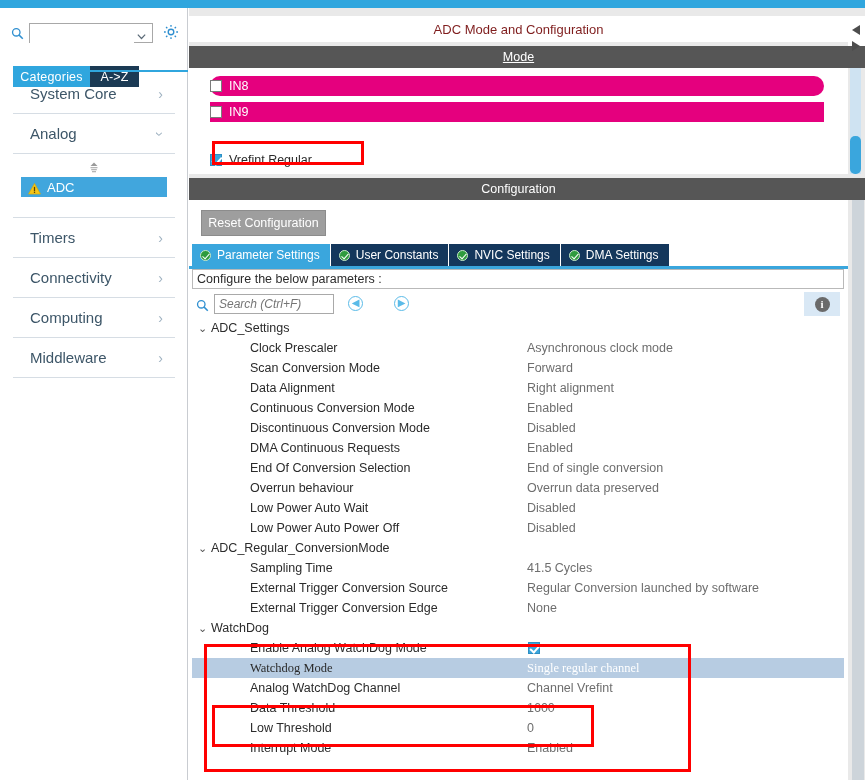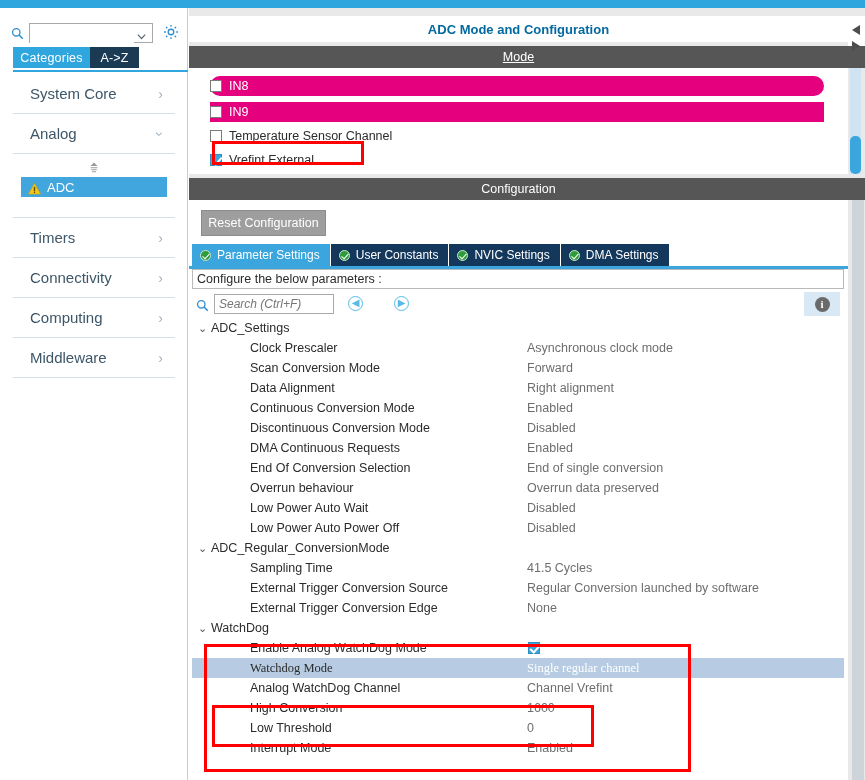--- a/index.html
+++ b/index.html
@@ -39,21 +39,21 @@
     border: 1px solid #a8a8a8; background: #ffffff;
   }
   .combo .chev {
     position: absolute; right: 5px; top: 4px; width: 11px; height: 11px;
   }
   .gear {
     position: absolute; left: 162px; top: 11px; width: 18px; height: 18px;
   }
 
   .tabs-cat {
-    position: absolute; left: 13px; top: 39px; width: 175px; height: 21px;
+    position: absolute; left: 13px; top: 58px; width: 175px; height: 21px;
   }
   .tab-cat {
     position: absolute; top: 0; height: 21px;
     font-size: 12.5px; color: #ffffff;
     display: flex; align-items: center; justify-content: center;
     letter-spacing: .2px;
   }
   .tab-cat.sel { left: 0; width: 77px; background: #30a6de; }
   .tab-cat.unsel { left: 77px; width: 49px; background: #1b3a54; }
   .cat-underline {
@@ -92,22 +92,22 @@
   .adc-row .warn { margin-left: 7px; width: 13px; height: 12px; }
   .adc-row .txt { color: #ffffff; font-size: 13px; margin-left: 6px; }
 
   
   .right-panel {
     position: absolute; left: 189px; top: 8px; width: 676px; height: 772px;
     background: #e9e9e9;
   }
   .hdr-title {
     position: absolute; left: 0; top: 8px; width: 659px; height: 26px;
-    background: #ffffff; color: #0369a1; font-size: 13px;
-    display: flex; align-items: center; justify-content: center; font-weight: bold;
+    background: #ffffff; color: #7f1d1d; font-size: 13px;
+    display: flex; align-items: center; justify-content: center;
   }
   .bar-mode {
     position: absolute; left: 0; top: 38px; width: 659px; height: 22px;
     background: #565656; color: #ffffff; font-size: 12.5px;
     display: flex; align-items: center; justify-content: center; text-decoration: underline;
   }
   .mode-body {
     position: absolute; left: 0; top: 60px; width: 659px; height: 106px;
     background: #ffffff;
   }
@@ -384,27 +384,23 @@
 
     <div class="mode-body">
       <div class="ch-row pink" style="top:8px;border-radius:10px;">
         <span class="cbox"></span>
         <span class="lab">IN8</span>
       </div>
       <div class="ch-row pink" style="top:34px;">
         <span class="cbox"></span>
         <span class="lab">IN9</span>
       </div>
-      <div class="ch-row plain" style="top:58px;">
-        <span class="cbox"></span>
-        <span class="lab">Temperature Sensor Channel</span>
-      </div>
       <div class="ch-row plain" style="top:82px;">
         <span class="cbox on"></span>
-        <span class="lab">Vrefint External</span>
+        <span class="lab">Vrefint Regular</span>
       </div>
     </div>
 
     <div class="sb-track-a"></div>
     <div class="sb-thumb-a"></div>
     <span class="sb-arrow-up">
       <svg viewBox="0 0 12 12" width="12" height="12">
           <polygon points="10,1 10,11 2,6" fill="#4d4d4d"></polygon>
         </svg>
     </span>
@@ -538,21 +534,21 @@
         </div>
         <div class="prow hl">
           <span class="pname">Watchdog Mode</span>
           <span class="pval">Single regular channel</span>
         </div>
         <div class="prow">
           <span class="pname">Analog WatchDog Channel</span>
           <span class="pval">Channel Vrefint</span>
         </div>
         <div class="prow">
-          <span class="pname">High Conversion</span>
+          <span class="pname">Data Threshold</span>
           <span class="pval">1600</span>
         </div>
         <div class="prow">
           <span class="pname">Low Threshold</span>
           <span class="pval">0</span>
         </div>
         <div class="prow">
           <span class="pname">Interrupt Mode</span>
           <span class="pval">Enabled</span>
         </div>

